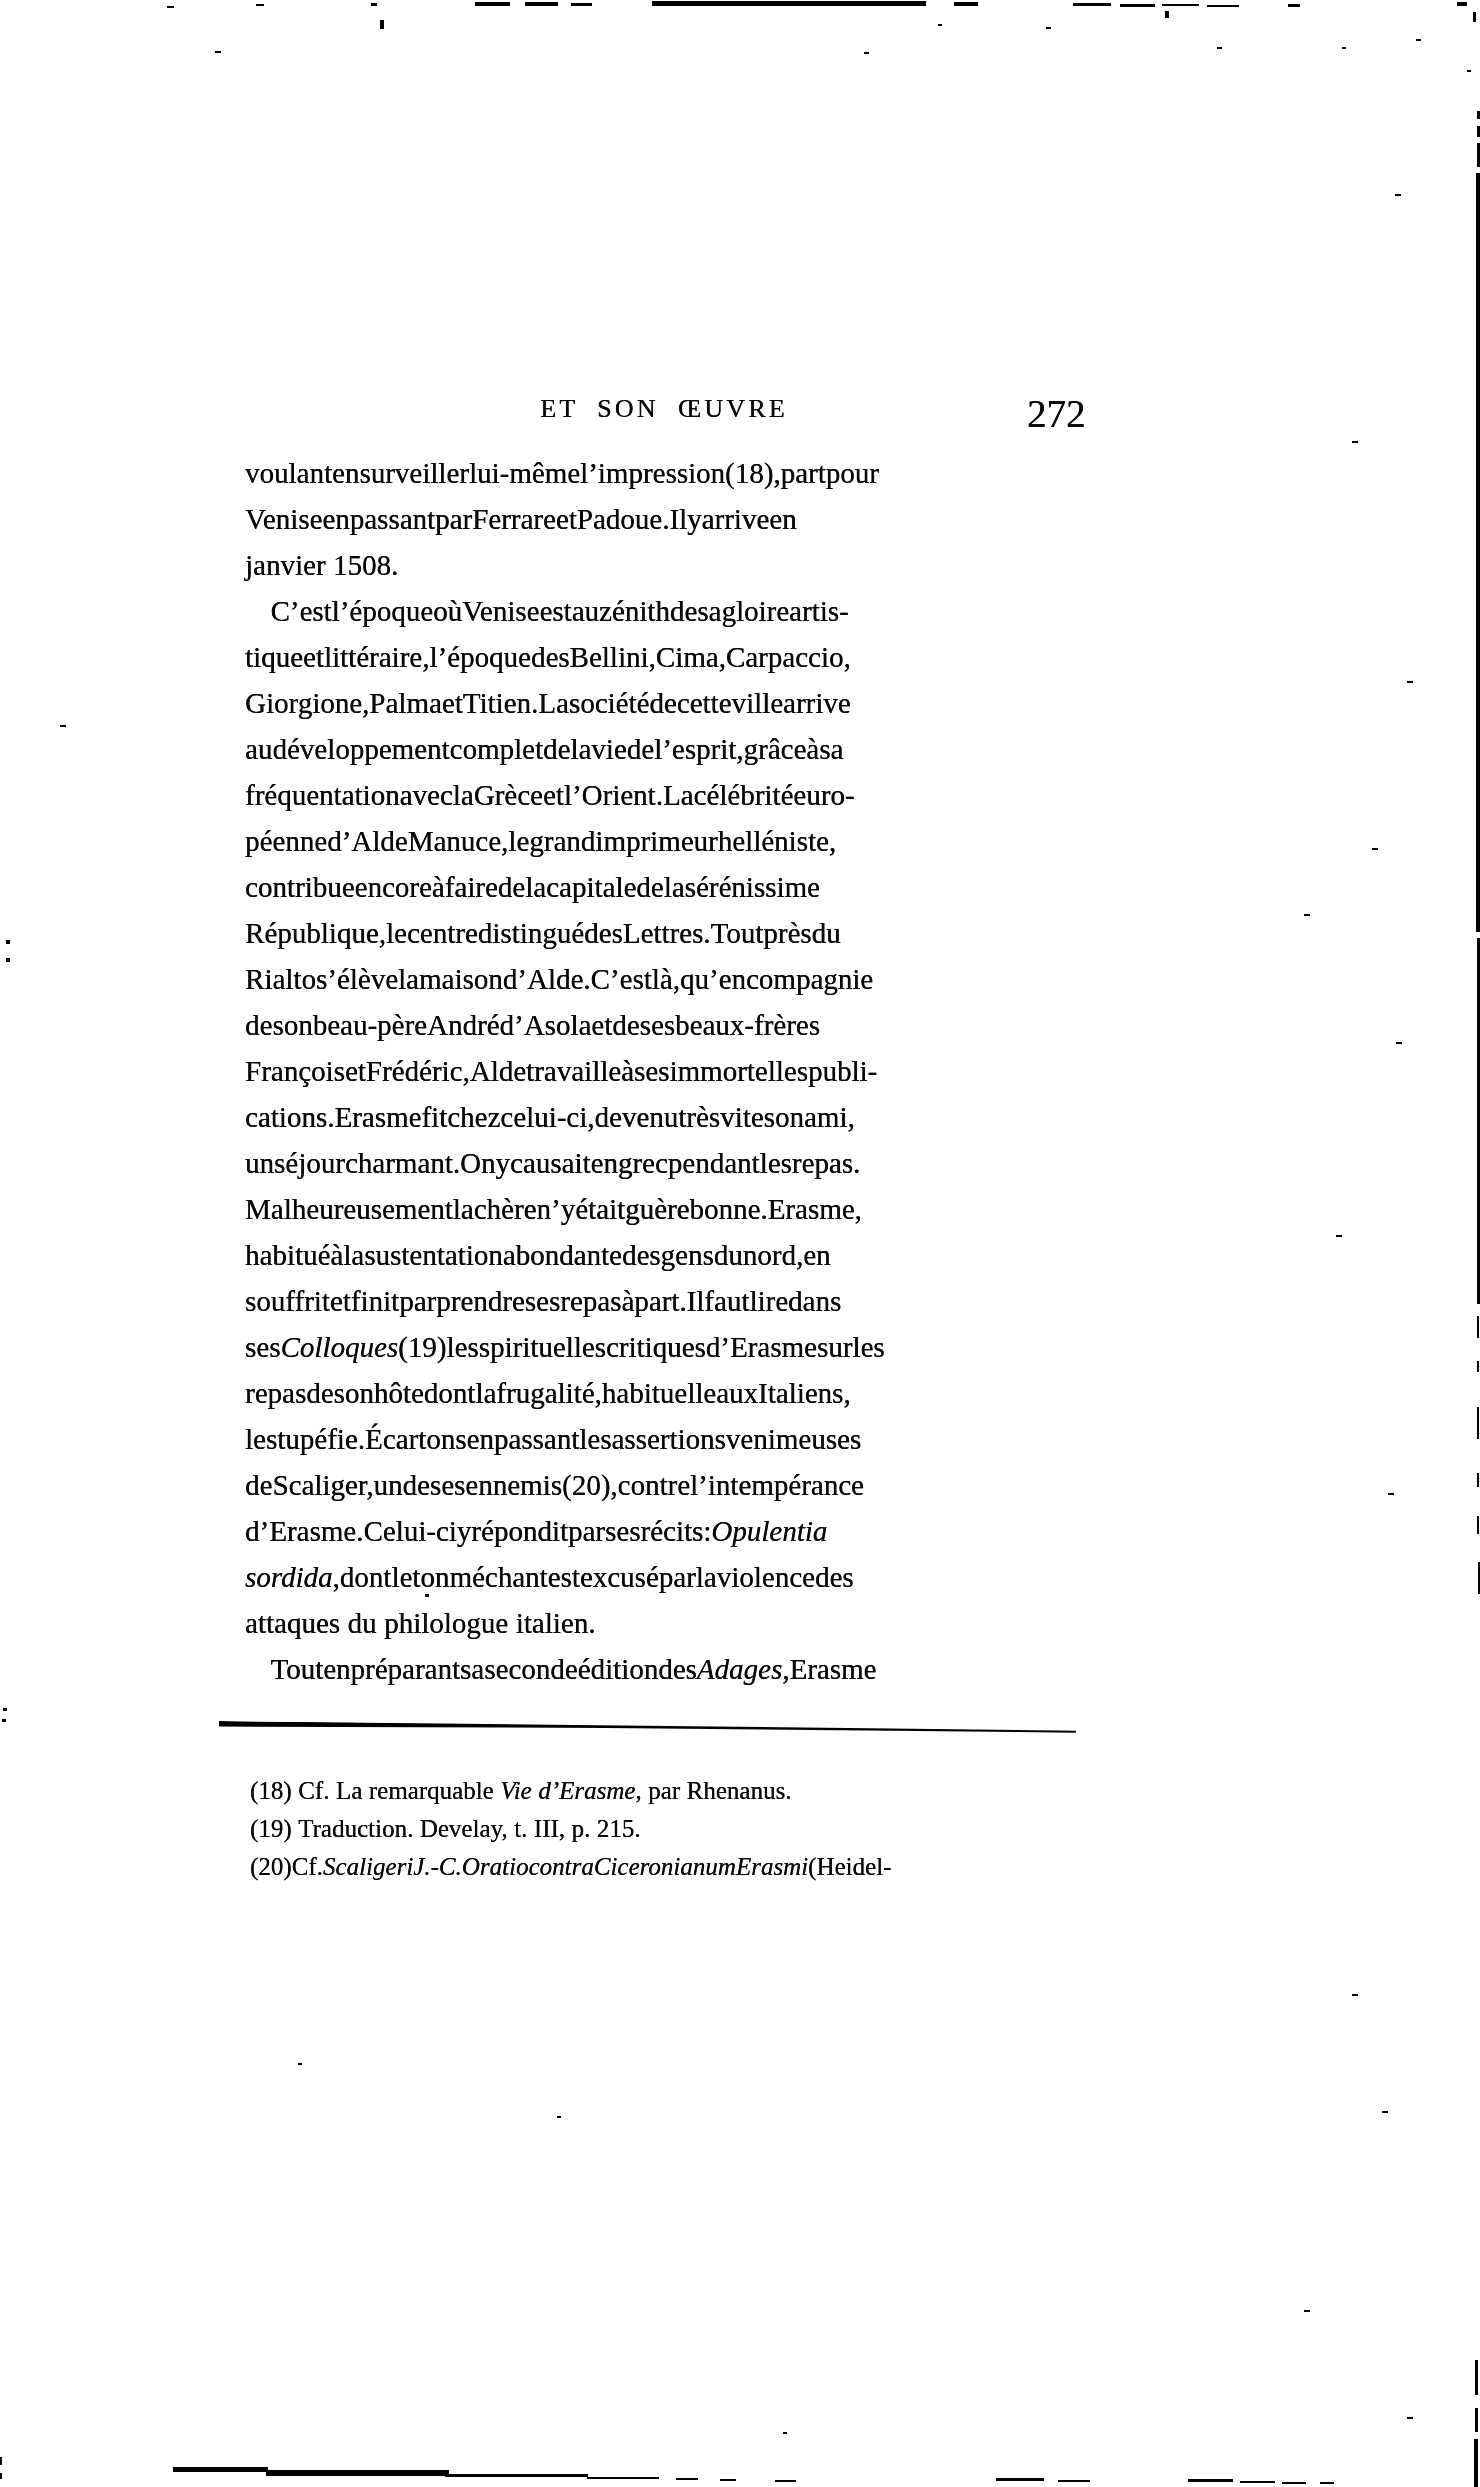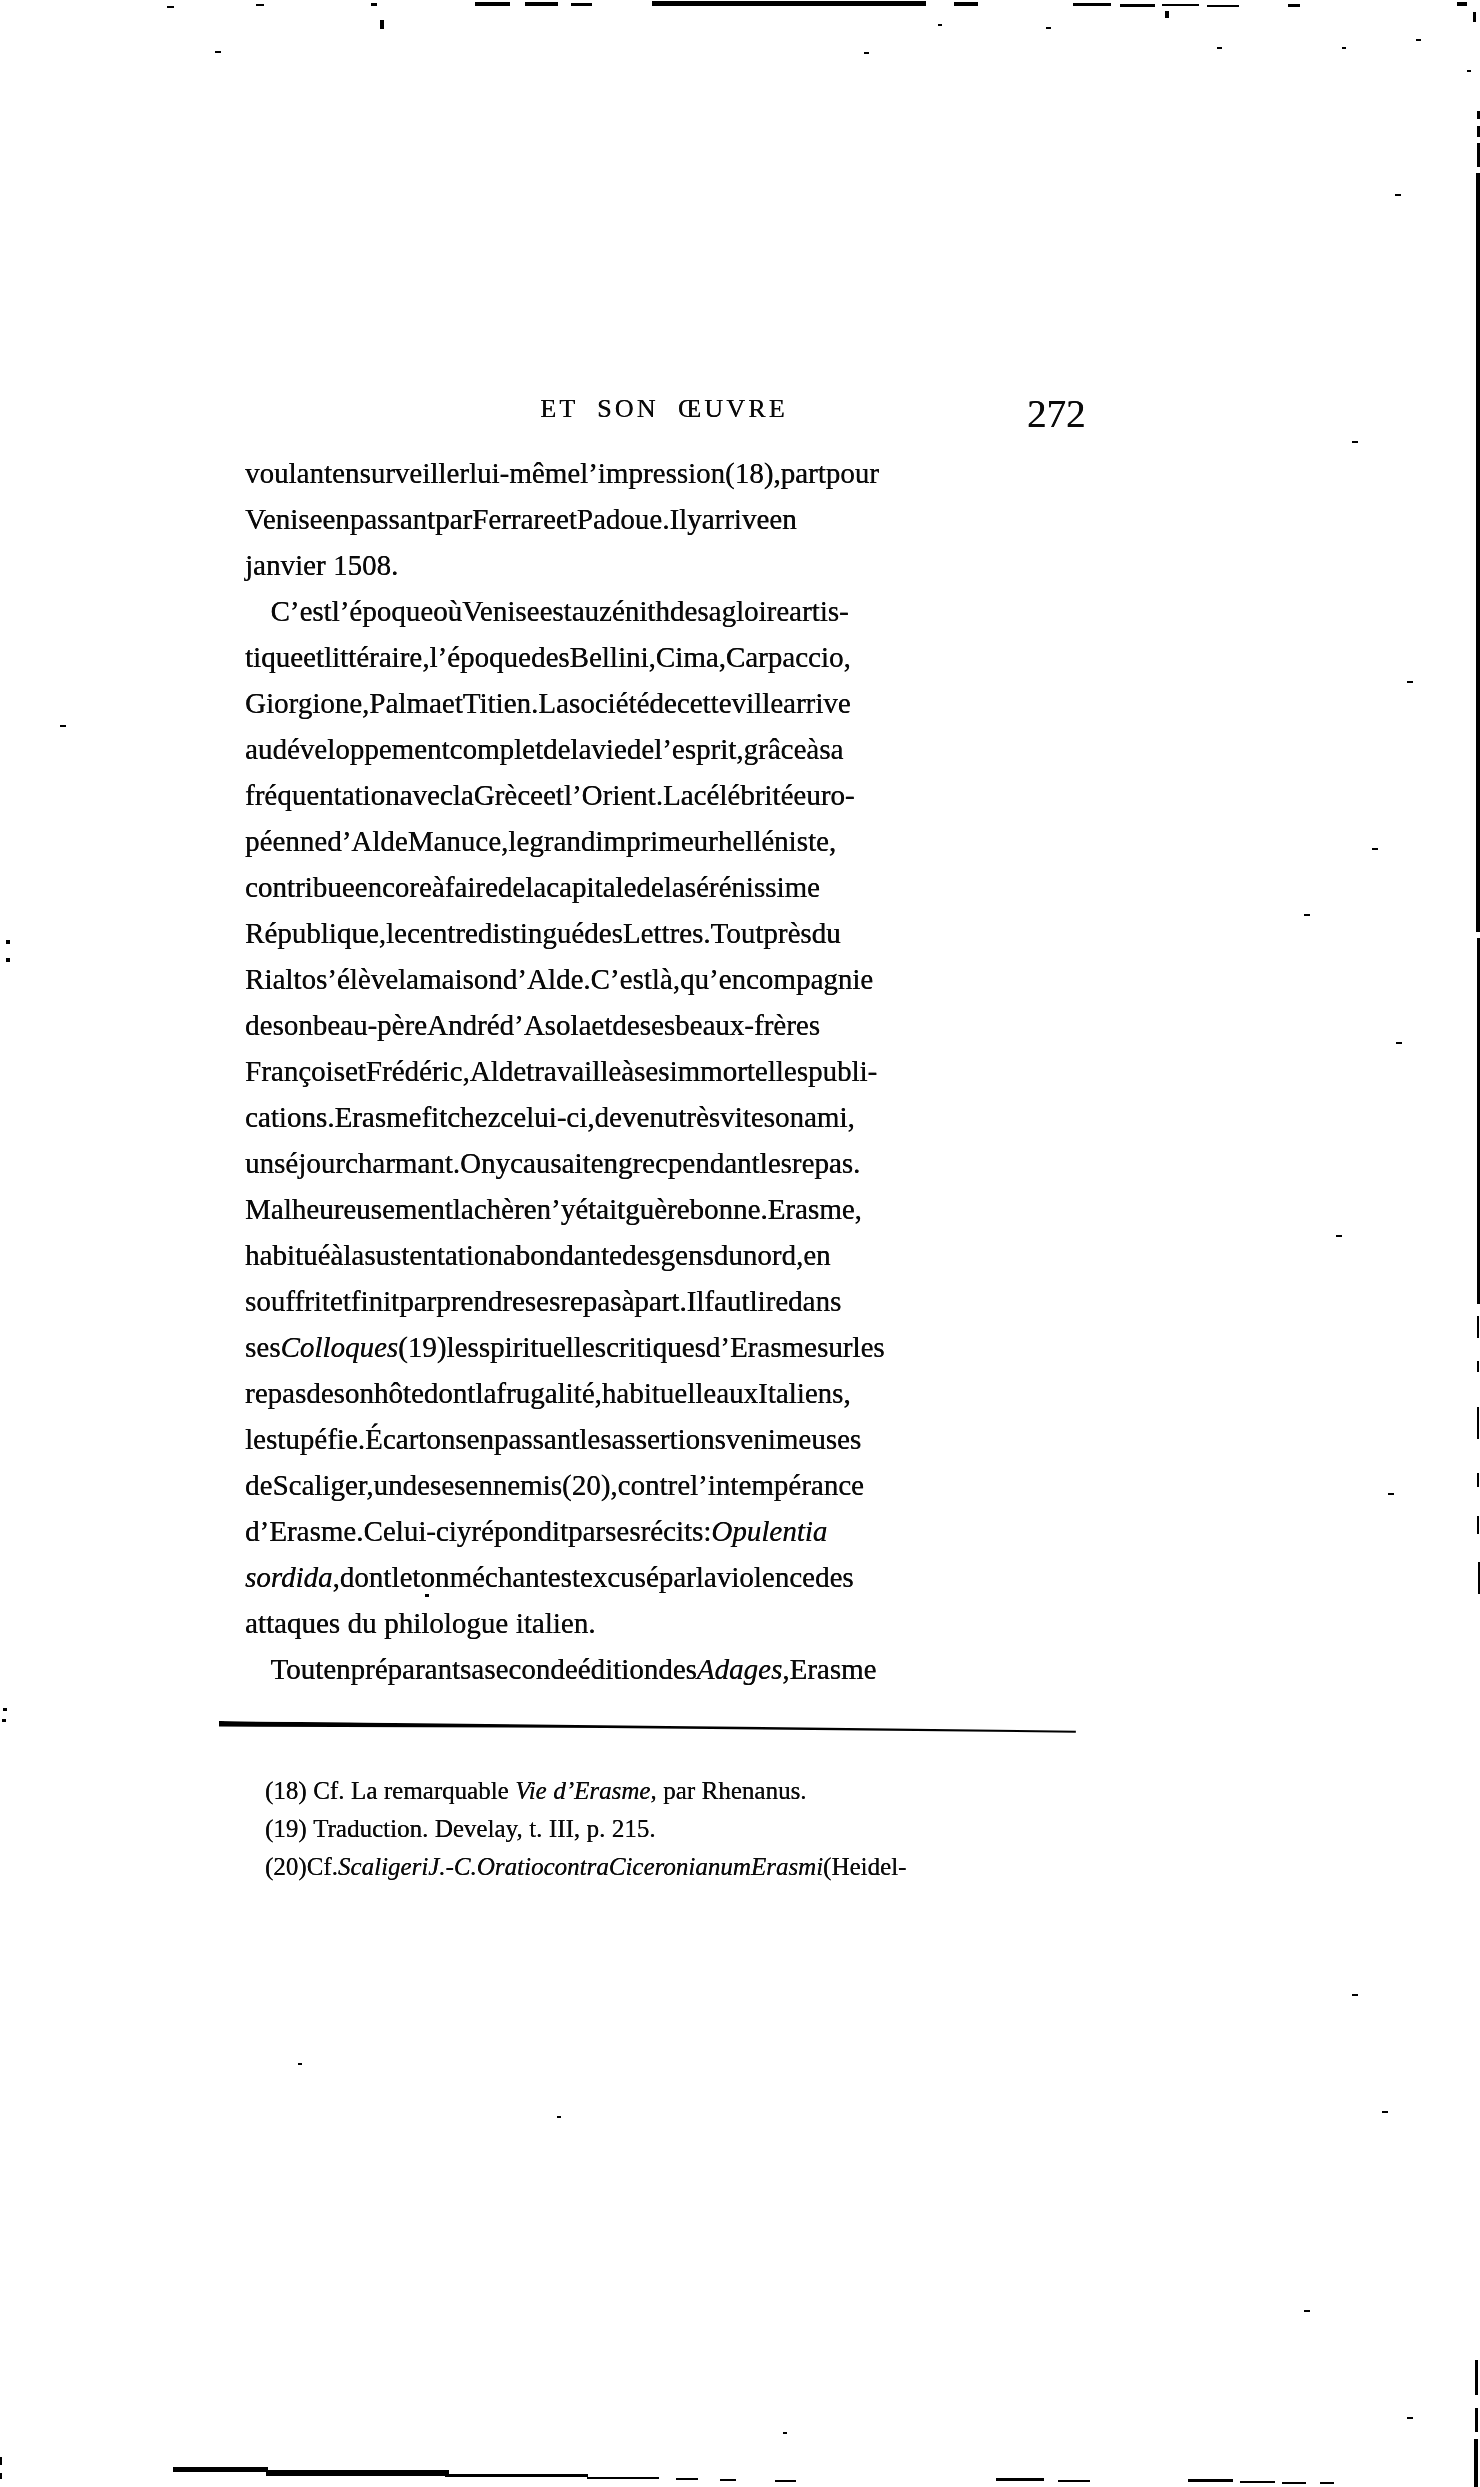--- a/index.html
+++ b/index.html
@@ -28,21 +28,21 @@
     position:absolute;left:221px;top:1772px;width:860px;
     font-size:25px;text-shadow:0.2px 0 0 currentColor;
   }
   .line{display:flex;align-items:baseline;white-space:nowrap;}
   #body-text .line{height:46px;line-height:46px;}
   #footnotes .line{height:38px;line-height:38px;}
   .line.just{justify-content:flex-start;}
   .line:not(.just){justify-content:flex-start;gap:0.26em;}
   .w{white-space:pre;}
   #body-text .line.ind .w:first-child{margin-left:25.4px;}
-  #footnotes .line.ind .w:first-child{margin-left:44px;}
+  #footnotes .line.ind .w:first-child{margin-left:29px;}
   
   #footnote-rule{
     position:absolute;left:219px;top:1721px;width:857px;height:5.6px;
     background:#000;
     clip-path:polygon(0 0,55% 28%,100% 52%,100% 88%,45% 70%,0 100%);
     transform:rotate(0.45deg);transform-origin:left center;
   }
   .noise{position:absolute;background:#000;}
 </style>
 </head>

